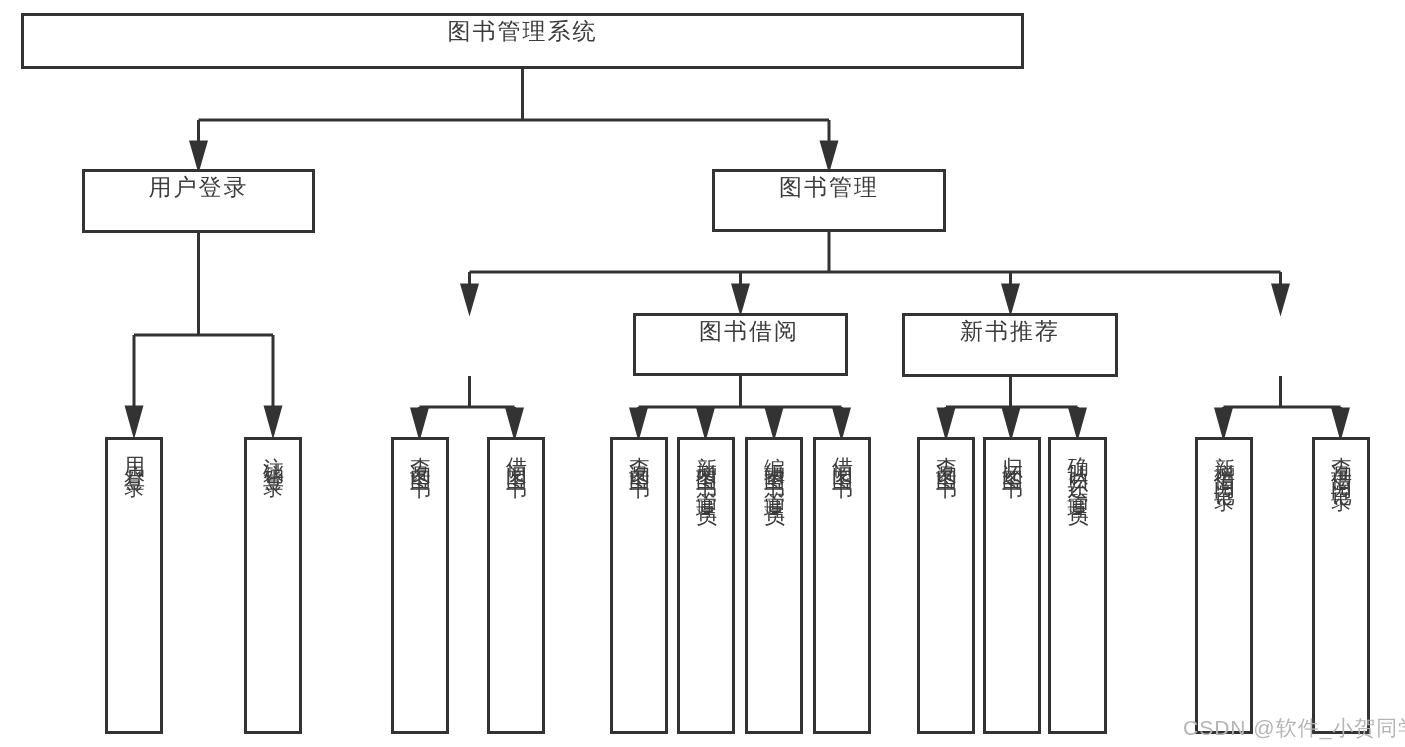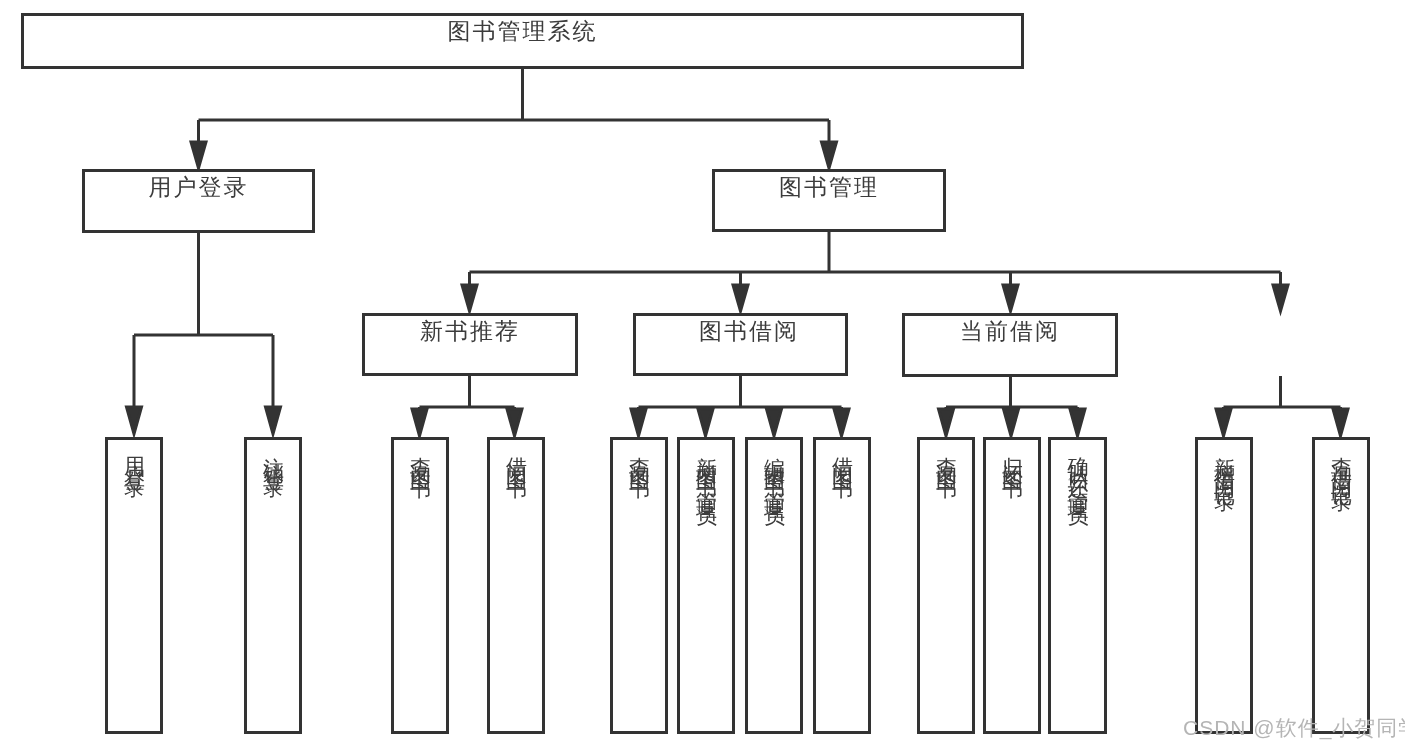--- a/index.html
+++ b/index.html
@@ -110,28 +110,25 @@
     <span>图书管理系统</span>
   </div>
 
   <div class="node h-node" style="left:82px; top:169px; width:233px; height:64px;">
     <span>用户登录</span>
   </div>
   <div class="node h-node" style="left:712px; top:169px; width:234px; height:63px;">
     <span>图书管理</span>
   </div>
 
-  <div class="node h-node" style="left:362px; top:313px; width:216px; height:63px;">
-    <span>新书推荐</span>
-  </div>
   <div class="node h-node" style="left:633px; top:313px; width:215px; height:63px;padding-left:17px;">
     <span>图书借阅</span>
   </div>
   <div class="node h-node" style="left:902px; top:313px; width:216px; height:64px;">
-    <span>当前借阅</span>
+    <span>新书推荐</span>
   </div>
 
   <div class="node v-node" style="left:105px; top:437px; width:58px; height:297px;">
     <span>用户登录</span>
   </div>
   <div class="node v-node" style="left:244px; top:437px; width:58px; height:297px;">
     <span>注销登录</span>
   </div>
 
   <div class="node v-node" style="left:391px; top:437px; width:58px; height:297px;">

